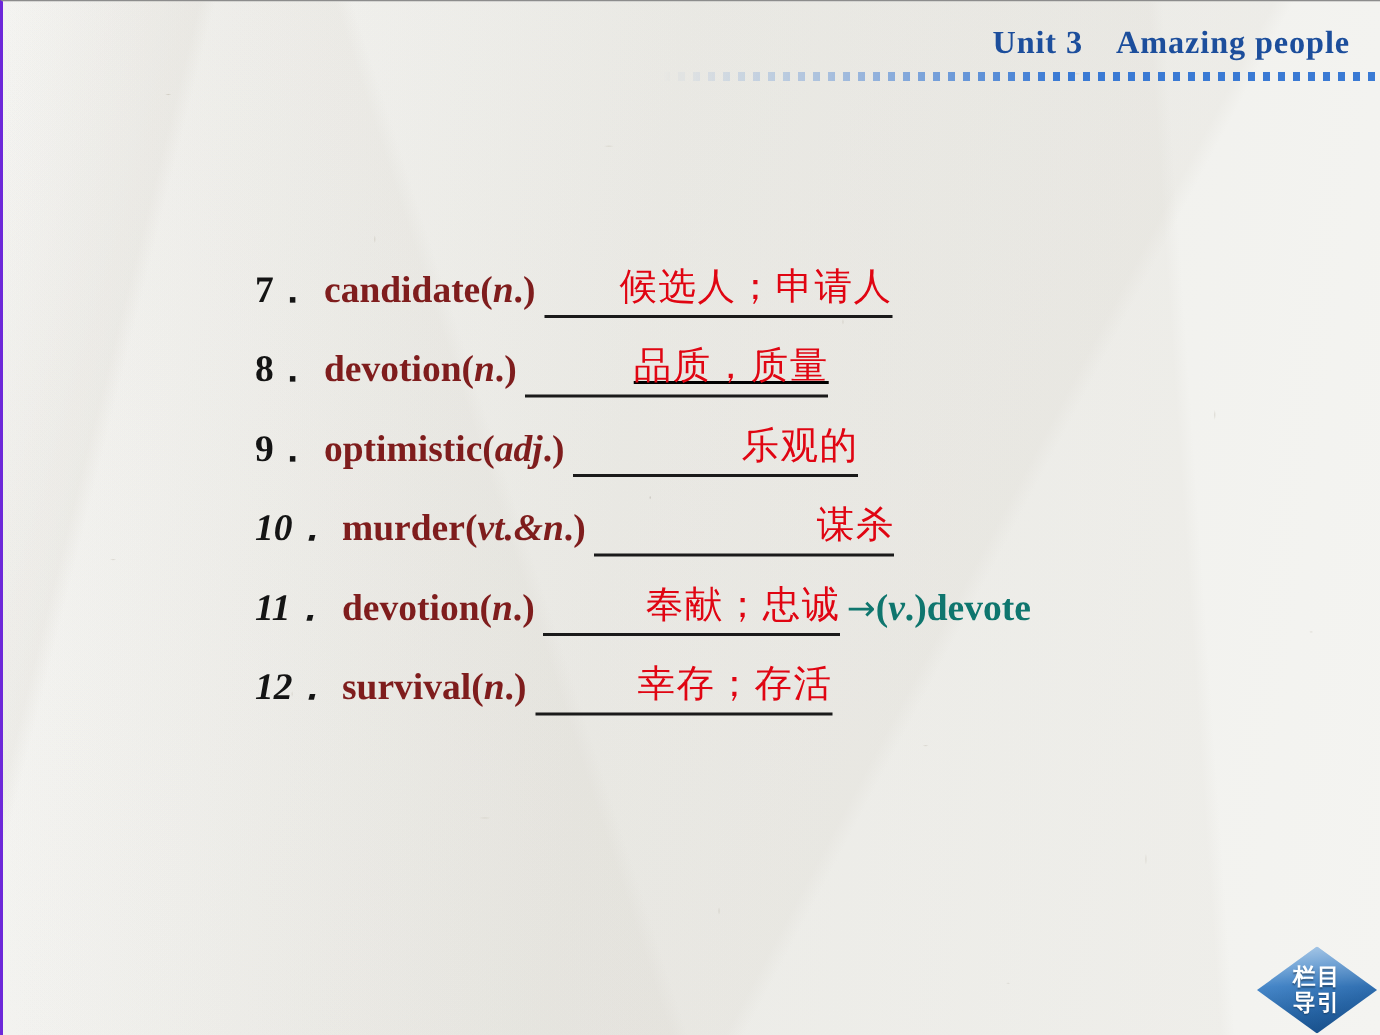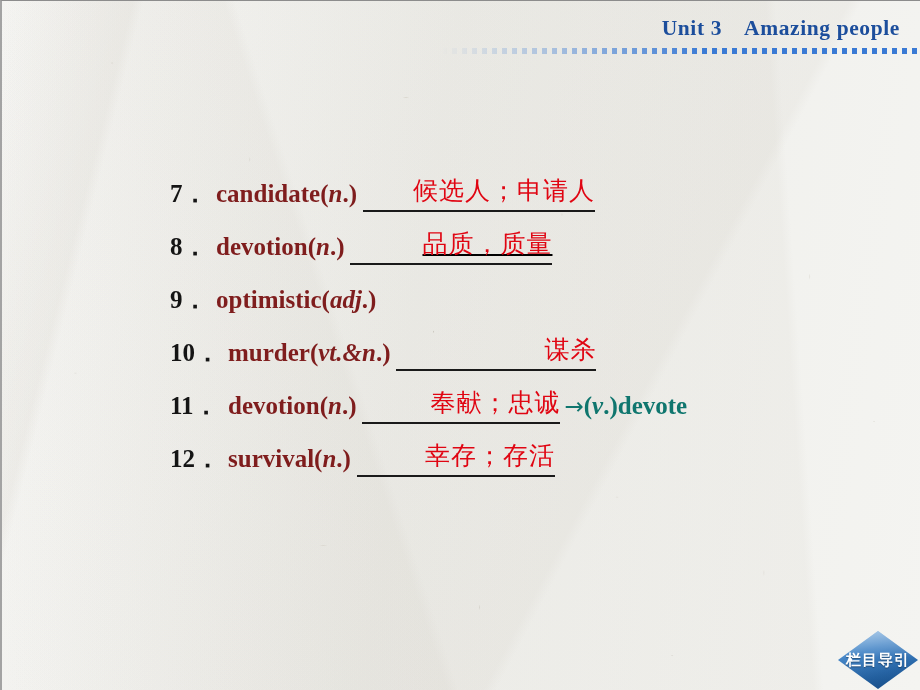--- a/index.html
+++ b/index.html
@@ -14,21 +14,21 @@
     font-family: "Liberation Serif", "DejaVu Serif", serif;
   }
 
   
   #slide {
     position: relative;
     width: 920px;
     height: 690px;
     box-sizing: border-box;
     background-color: #f1f1ee;
-    border-left: 2px solid #a3a3a3;
+    border-left: 2px solid #6d28d9;
     border-top: 1px solid #8c8c8c;
     overflow: hidden;
     padding-left: 28px;
   }
 
   
   #paper-texture {
     position: absolute;
     inset: 0;
     pointer-events: none;
@@ -104,21 +104,21 @@
   .vocab-index {
     font-size: 25px;
     font-weight: bold;
     color: #141414;
     text-align: right;
     flex: 0 0 auto;
     line-height: 1;
     padding-bottom: 6px;
   }
   .vocab-index.w-narrow { width: 34px; }
-  .vocab-index.w-wide   { width: 46px; }
+  .vocab-index.w-wide   { width: 46px; font-style: italic; }
 
   .vocab-term {
     font-size: 25px;
     font-weight: bold;
     color: #7f1d1d;
     line-height: 1;
     padding-bottom: 6px;
     padding-left: 12px;
     flex: 0 0 auto;
   }
@@ -179,20 +179,21 @@
     position: absolute;
     inset: 0;
     background: linear-gradient(to bottom, rgba(255,255,255,.45) 0%, rgba(255,255,255,.05) 46%, rgba(0,0,0,.10) 100%);
     -webkit-clip-path: polygon(50% 0%, 100% 50%, 50% 100%, 0% 50%);
             clip-path: polygon(50% 0%, 100% 50%, 50% 100%, 0% 50%);
   }
   #nav-badge .badge-label {
     position: absolute;
     inset: 0;
     display: flex;
+    flex-direction: column;
     align-items: center;
     justify-content: center;
     font-family: "DejaVu Sans", "Liberation Sans", sans-serif;
     font-weight: bold;
     font-size: 15px;
     line-height: 17px;
     color: #ffffff;
     letter-spacing: 1px;
     text-shadow: 0 1px 1px rgba(0,0,0,.35);
   }
@@ -220,20 +221,23 @@
       <div class="vocab-row">
         <div class="vocab-index w-narrow">8．</div>
         <div class="vocab-term"><span>devotion(</span><span class="pos">n</span><span>.)</span></div>
         <div class="vocab-blank" style="width: 202px; text-decoration: underline;">
           <span class="gloss">品质，质量</span>
         </div>
       </div>
       <div class="vocab-row">
         <div class="vocab-index w-narrow">9．</div>
         <div class="vocab-term"><span>optimistic(</span><span class="pos">adj</span><span>.)</span></div>
+        <div class="vocab-blank" style="width: 190px;">
+          <span class="gloss">乐观的</span>
+        </div>
       </div>
       <div class="vocab-row">
         <div class="vocab-index w-wide">10．</div>
         <div class="vocab-term"><span>murder(</span><span class="pos">vt.&amp;n</span><span>.)</span></div>
         <div class="vocab-blank" style="width: 200px;">
           <span class="gloss">谋杀</span>
         </div>
       </div>
       <div class="vocab-row">
         <div class="vocab-index w-wide">11．</div>

